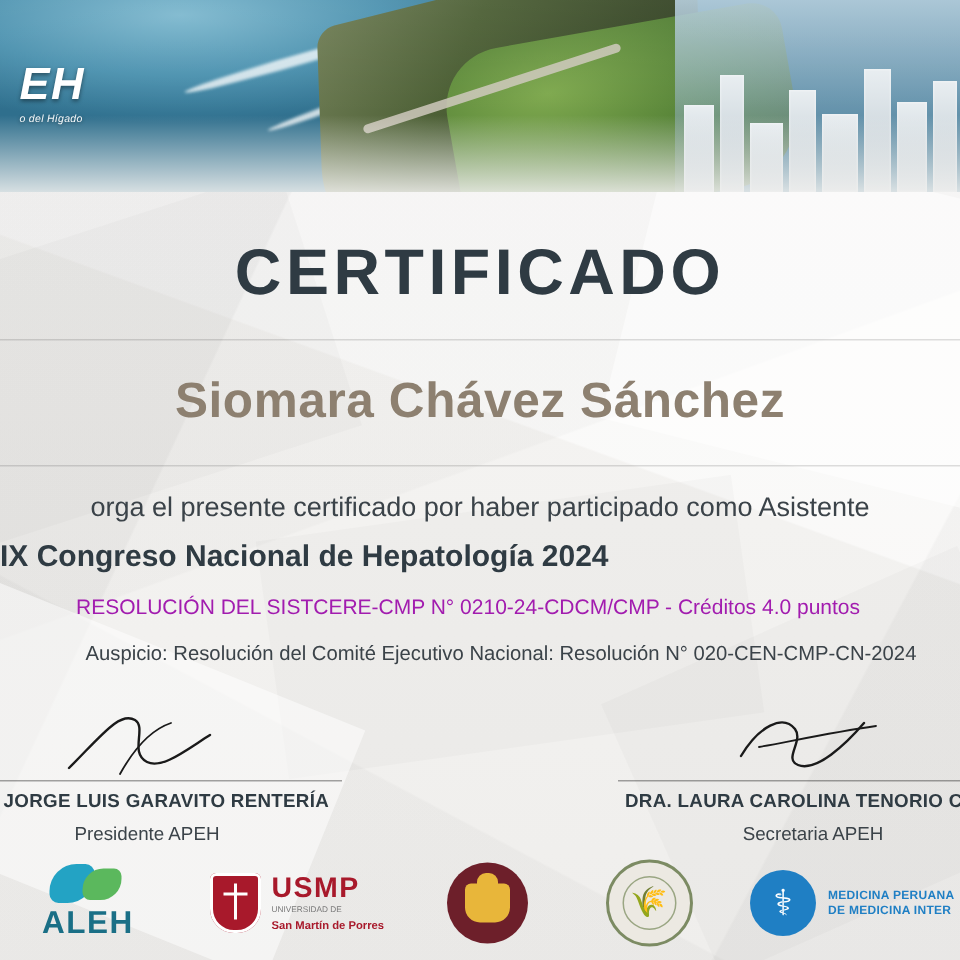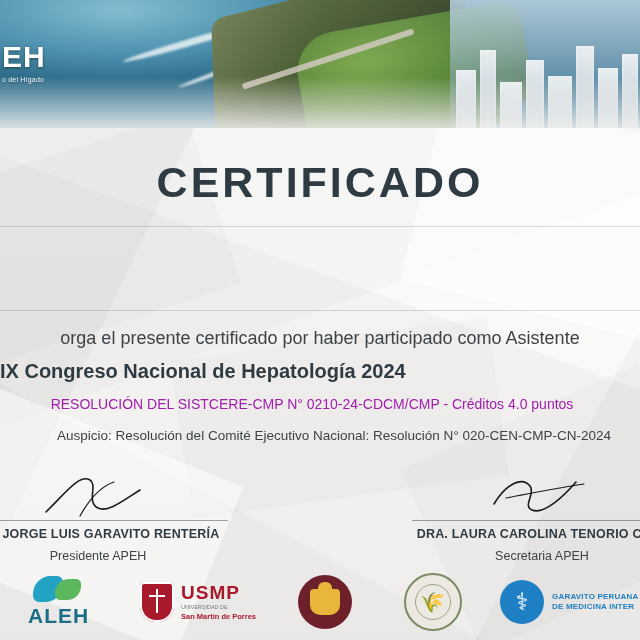--- a/index.html
+++ b/index.html
@@ -89,24 +89,25 @@
     box-shadow: 0 0 0 1px rgba(255,255,255,.25) inset;
   }
   .banner .haze {
     position: absolute;
     top: 0; left: 0; width: 640px; height: 128px;
     background: linear-gradient(180deg, rgba(255,255,255,0.05) 0%, rgba(255,255,255,0.0) 60%, rgba(244,243,241,0.85) 100%);
   }
 
   .logo-aleh {
     position: absolute;
-    top: 42px; left: 2px;
+    top: 42px; left: 13px;
     color: #ffffff;
     text-shadow: 0 1px 3px rgba(0,0,0,.45);
     line-height: 1;
+    font-style: italic;
   }
   .logo-aleh .mark {
     font-size: 30px;
     font-weight: bold;
     letter-spacing: 1px;
   }
   .logo-aleh .sub {
     font-size: 7px;
     margin-top: 4px;
     letter-spacing: .2px;
@@ -409,20 +410,21 @@
     <div class="facet light" style="left:-60px; top:300px; width:280px; height:180px; transform:rotate(22deg);"></div>
     <div class="facet" style="left:430px; top:280px; width:260px; height:200px; transform:rotate(-24deg);"></div>
   </div>
 
   <div class="content">
 
     <div class="title">CERTIFICADO</div>
 
     <div class="rule top"></div>
 
+    <div class="recipient">Siomara Chávez Sánchez</div>
 
     <div class="rule bottom"></div>
 
     <div class="line-awarded">orga el presente certificado por haber participado como Asistente</div>
     <div class="line-event">IX Congreso Nacional de Hepatología 2024</div>
     <div class="line-res">RESOLUCIÓN DEL SISTCERE-CMP N° 0210-24-CDCM/CMP - Créditos 4.0 puntos</div>
     <div class="line-aus">Auspicio: Resolución del Comité Ejecutivo Nacional: Resolución N° 020-CEN-CMP-CN-2024</div>
 
     <div class="sig left">
       <div class="scribble">
@@ -475,20 +477,20 @@
 
       <div class="flogo flogo-seal2">
         <div class="seal-round2">
           <div class="inner2">🌾</div>
         </div>
       </div>
 
       <div class="flogo flogo-spmi">
         <div class="spmi-circle">⚕</div>
         <div class="spmi-words">
-          <div class="s1">GARAVITO PERUANA</div>
+          <div class="s1">MEDICINA PERUANA</div>
           <div class="s2">DE MEDICINA INTER</div>
         </div>
       </div>
 
     </div>
   </div>
 </div>
 
 </body></html>

